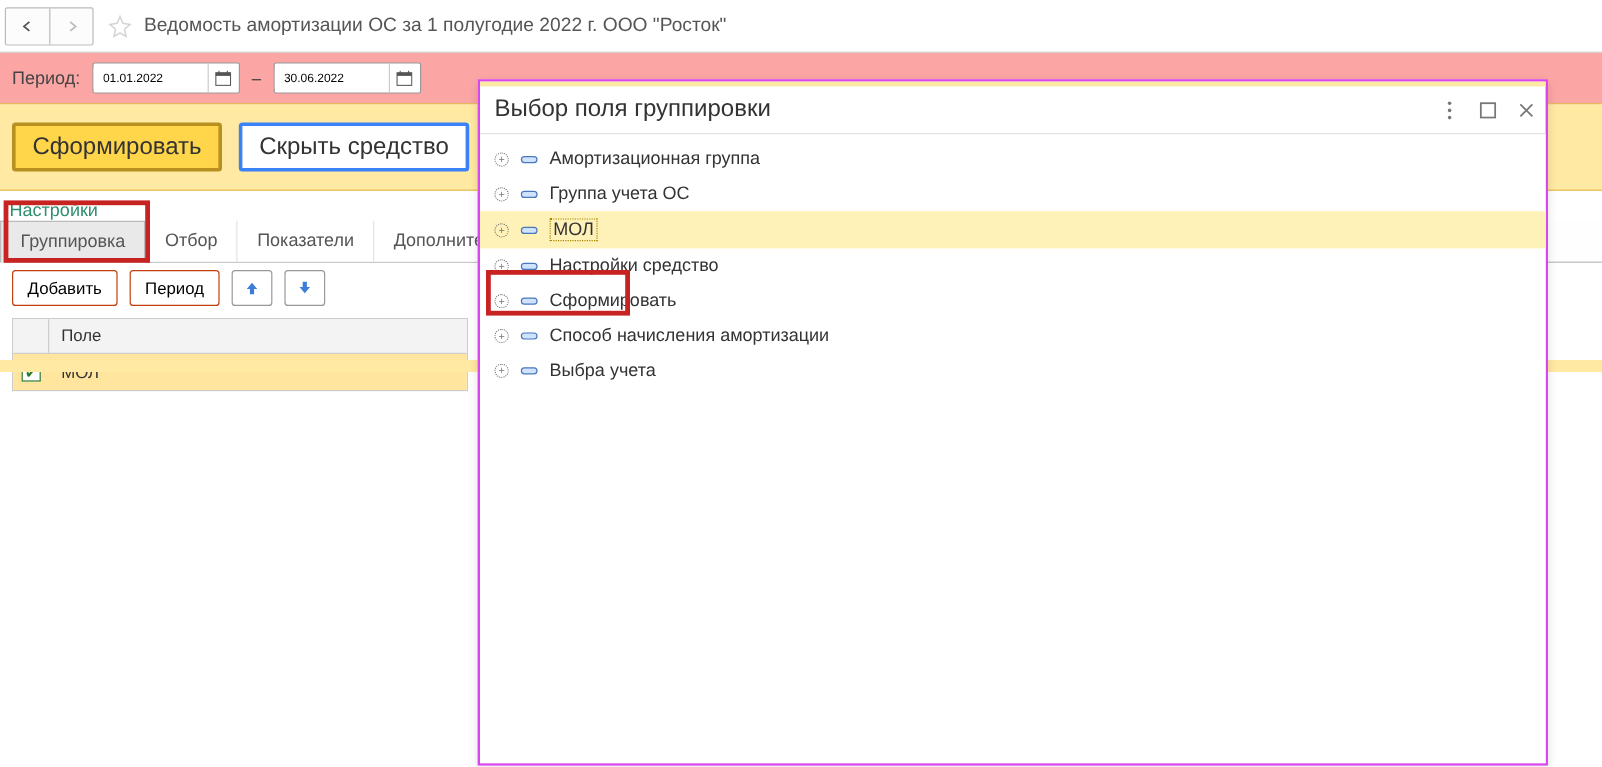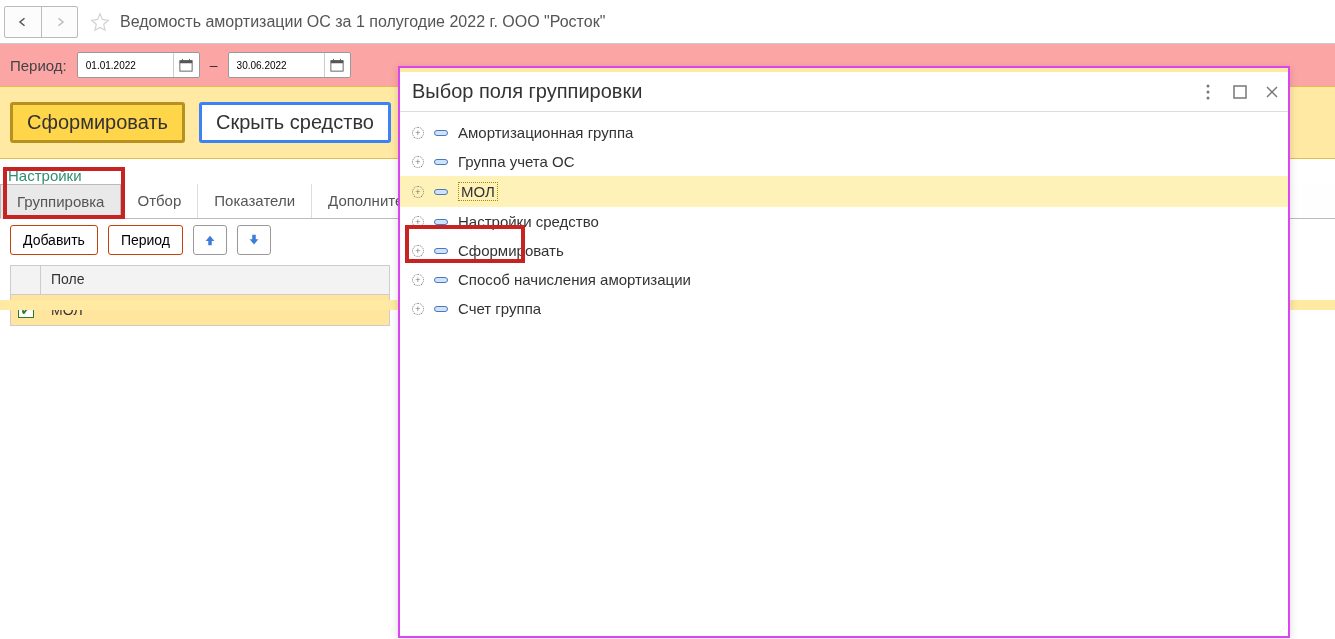--- a/index.html
+++ b/index.html
@@ -232,16 +232,16 @@
       <span class="field-label">Сформировать</span>
     </div>
     <div class="field-row">
       <span class="plus-toggle">+</span>
       <span class="pill"></span>
       <span class="field-label">Способ начисления амортизации</span>
     </div>
     <div class="field-row">
       <span class="plus-toggle">+</span>
       <span class="pill"></span>
-      <span class="field-label">Счет группа</span>
+      <span class="field-label">Выбра учета</span>
     </div>
   </div>
 </div>
 
 </body></html>

